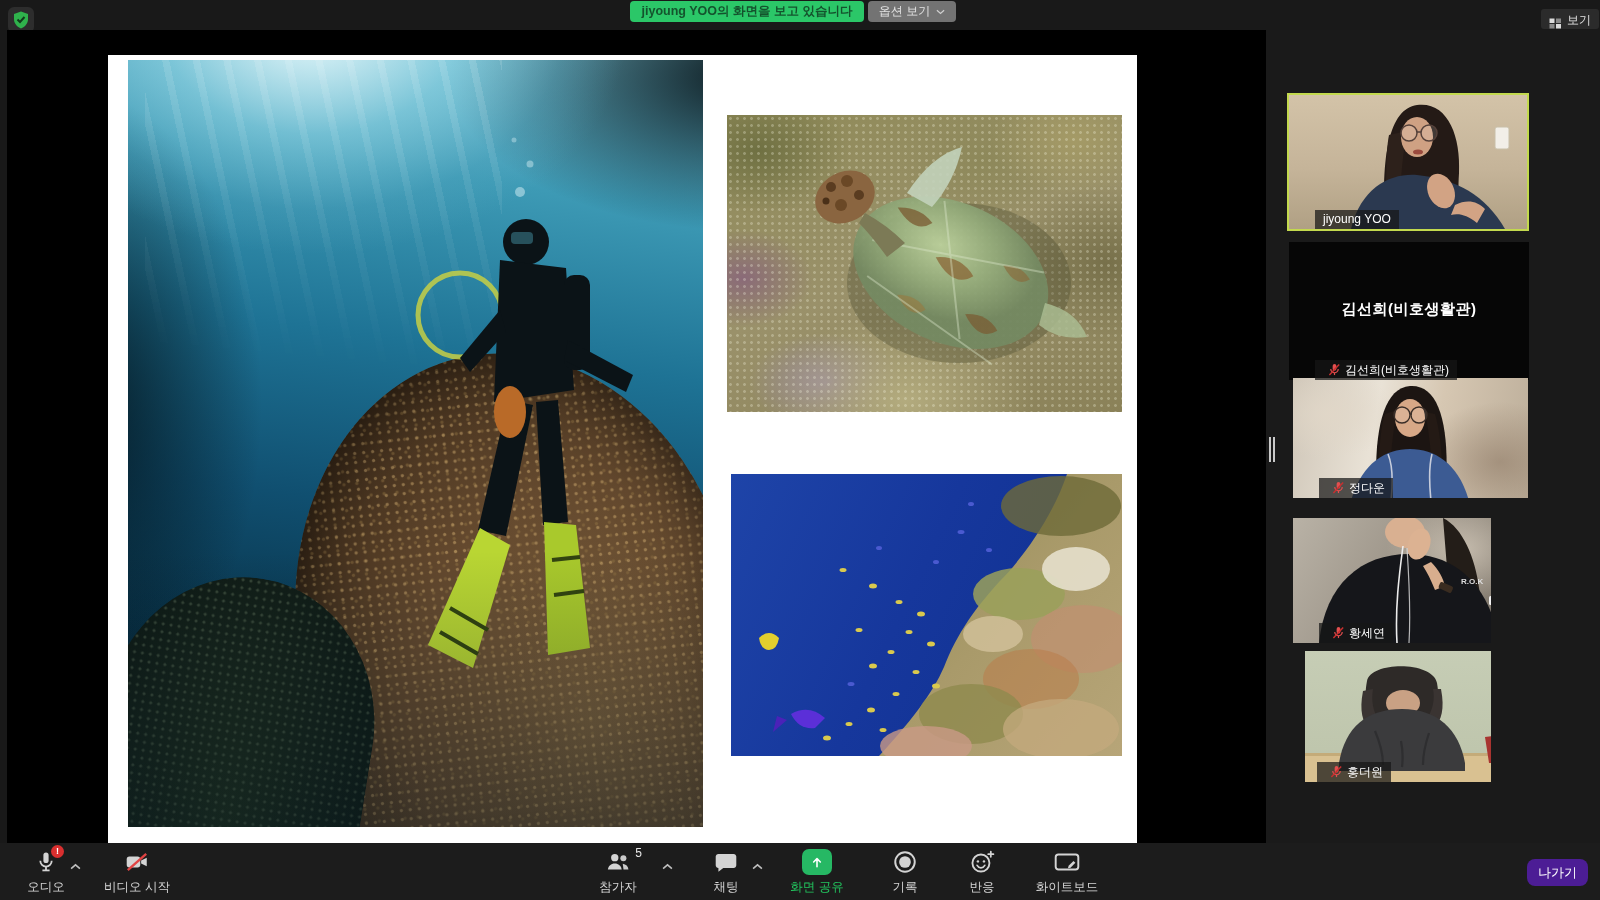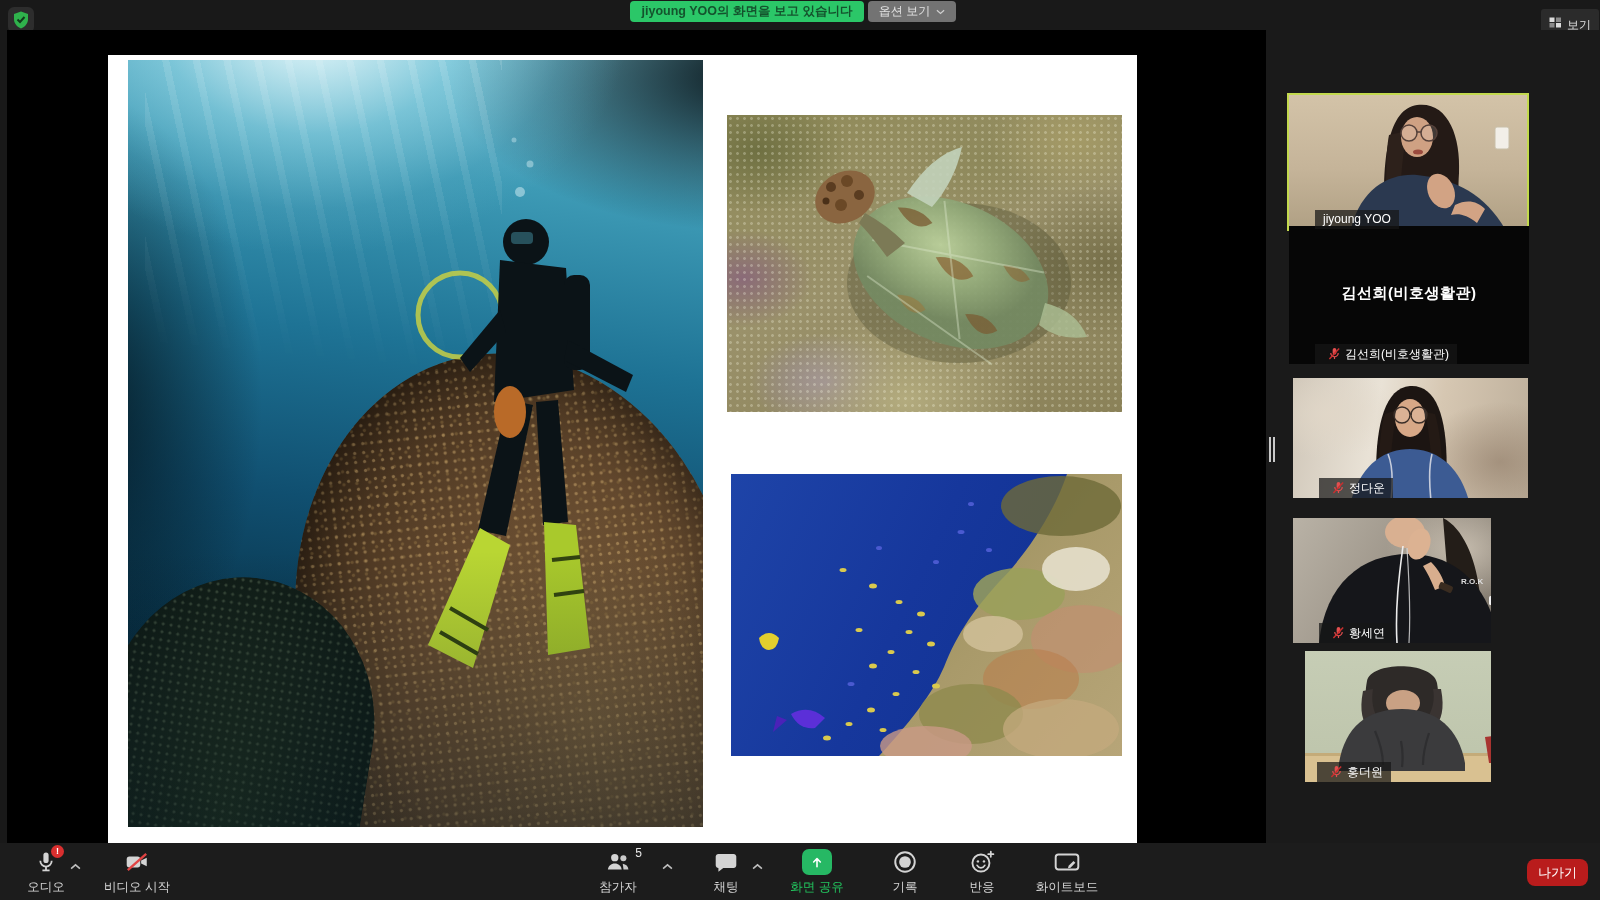--- a/index.html
+++ b/index.html
@@ -7,22 +7,22 @@
        font-family:"Liberation Sans",sans-serif;-webkit-font-smoothing:antialiased}
   .abs{position:absolute}
 
   
   #shield-btn{left:8px;top:7px;width:26px;height:26px;background:#2d2d2d;border-radius:6px;
     display:flex;align-items:center;justify-content:center}
   #share-banner{left:630px;top:1px;width:234px;height:21px;background:#2bc768;border-radius:4px;
     color:#14532d;font-size:12.5px;font-weight:bold;display:flex;align-items:center;justify-content:center}
   #options-btn{left:868px;top:1px;width:88px;height:21px;background:#737373;border-radius:4px;
     color:#e3e3e3;font-size:12px;display:flex;align-items:center;justify-content:center;gap:6px}
-  #view-btn{left:1541px;top:9px;height:20px;padding:8px 8px;background:#2b2b2b;border-radius:3px;
-    color:#e3e3e3;font-size:12px;display:flex;align-items:flex-start;gap:5px}
+  #view-btn{left:1541px;top:9px;height:20px;padding:0 8px;background:#2b2b2b;border-radius:3px;
+    color:#e3e3e3;font-size:12px;display:flex;align-items:flex-end;gap:5px}
 
   
   #stage{left:7px;top:30px;width:1259px;height:813px;background:#000;overflow:hidden}
   #slide{left:101px;top:25px;width:1029px;height:788px;background:#ffffff;overflow:hidden}
   .photo{position:absolute;overflow:hidden}
 
   
   #ph-diver{left:20px;top:5px;width:575px;height:767px;background:
     radial-gradient(ellipse 420px 300px at 32% -4%, rgba(238,251,253,.95), rgba(150,215,230,.55) 35%, rgba(90,170,195,.25) 60%, transparent 75%),
     radial-gradient(ellipse 500px 260px at 108% 2%, rgba(2,10,14,.92), transparent 60%),
@@ -60,21 +60,21 @@
   
   #ph-reef{left:623px;top:419px;width:391px;height:282px;
     background:linear-gradient(115deg,#1e44a8 0%,#16379c 45%,#0e2f8e 100%)}
 
   
   #sidebar{left:1266px;top:30px;width:334px;height:813px;background:#1a1a1a}
   .grip{position:absolute;width:2px;height:25px;background:#c9c9c9;top:407px}
   .tile{position:absolute;overflow:hidden;background:#000}
   #t1{left:21px;top:63px;width:238px;height:134px;border:2px solid #c3d94e;
     background:linear-gradient(180deg,#d3c3a8 0%,#c5b499 55%,#b0a084 100%)}
-  #t2{left:23px;top:196px;width:240px;height:138px;background:#060606}
+  #t2{left:23px;top:212px;width:240px;height:138px;background:#060606}
   #t3{left:27px;top:348px;width:235px;height:120px;background:
     radial-gradient(ellipse 90px 60px at 15% 30%, rgba(225,215,200,.9), transparent 75%),
     radial-gradient(ellipse 110px 80px at 88% 70%, rgba(150,130,110,.7), transparent 75%),
     linear-gradient(100deg,#cfc6b8 0%,#e9e2d6 35%,#d6c7b2 60%,#bcae9a 100%)}
   #t4{left:27px;top:488px;width:198px;height:125px;background:
     radial-gradient(ellipse 100px 70px at 85% 25%, rgba(210,200,185,.8), transparent 75%),
     linear-gradient(120deg,#b9b2a6,#9a9286 55%,#7e766b)}
   #t5{left:39px;top:621px;width:186px;height:131px;background:
     linear-gradient(180deg,#c6cdb5 0%,#bfc6ad 75%,#b5bca4 100%)}
   .name-tag{position:absolute;left:26px;bottom:0;display:flex;align-items:center;gap:4px;
@@ -83,21 +83,21 @@
   .name-tag.noicon{padding-left:8px}
   #t2-center-name{position:absolute;left:0;top:58px;width:100%;text-align:center;
     color:#fff;font-size:15px;font-weight:bold;letter-spacing:.5px}
 
   
   #toolbar{left:0;top:843px;width:1600px;height:57px;background:#1c1c1c}
   .tbtn{position:absolute;top:6px;width:96px;display:flex;flex-direction:column;align-items:center;
     gap:4px;color:#d6d6d6;font-size:12.5px;cursor:default}
   .tbtn .ic{height:26px;display:flex;align-items:center;justify-content:center;position:relative}
   .chev{position:absolute;top:13px}
-  #leave-btn{position:absolute;left:1527px;top:16px;width:61px;height:27px;background:#b91c1c;
+  #leave-btn{position:absolute;left:1527px;top:16px;width:61px;height:27px;background:#4c1d95;
     border-radius:8px;color:#fff;font-size:13px;display:flex;align-items:center;justify-content:center}
   .mic-badge{position:absolute;top:-4px;right:-6px;width:13px;height:13px;border-radius:50%;
     background:#d92f2f;color:#fff;font-size:9px;font-weight:bold;display:flex;align-items:center;
     justify-content:center;line-height:1}
   #share-label{color:#22c55e}
   .cnt{position:absolute;top:-3px;right:-10px;font-size:12px;color:#e8e8e8}
 </style>
 </head>
 <body>
 

